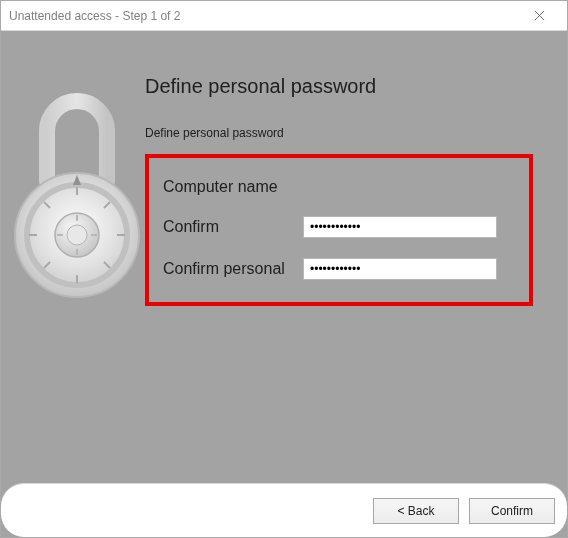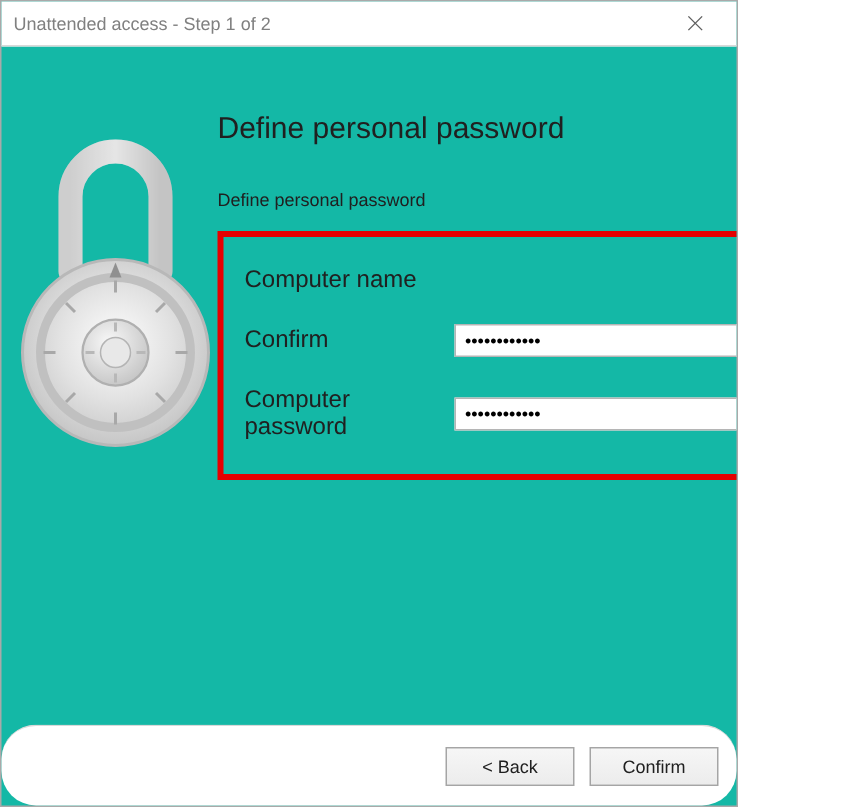--- a/index.html
+++ b/index.html
@@ -8,26 +8,26 @@
     width: 568px;
     height: 538px;
     font-family: "Segoe UI", Tahoma, sans-serif;
     font-size: 12px;
     color: #000;
     background: #fff;
     overflow: hidden;
   }
   .window {
     box-sizing: border-box;
-    width: 492px;
+    width: 568px;
     height: 538px;
     border: 1px solid #a9a9a9;
     display: flex;
     flex-direction: column;
-    background: #14b8a6;
+    background: #a3a3a3;
   }
   .titlebar {
     height: 30px;
     display: flex;
     align-items: center;
     border-bottom: 1px solid #d9d9d9;
     box-sizing: border-box;
     padding: 0 6px 0 8px;
     color: #808080;
     font-size: 12px;
@@ -213,21 +213,21 @@
         </div>
 
         <div class="form-row">
           <div class="label">Confirm</div>
           <div class="field">
             <input type="password" value="••••••••••••" style="">
           </div>
         </div>
 
         <div class="form-row">
-          <div class="label">Computer password</div>
+          <div class="label">Confirm personal</div>
           <div class="field">
             <input type="password" value="••••••••••••" style="">
           </div>
         </div>
 
       </div>
     </div>
 
   </div>
 

